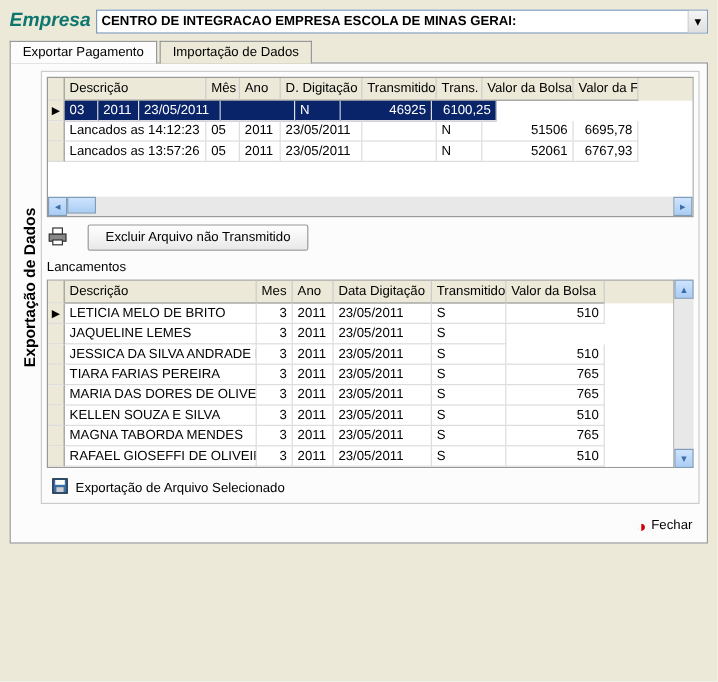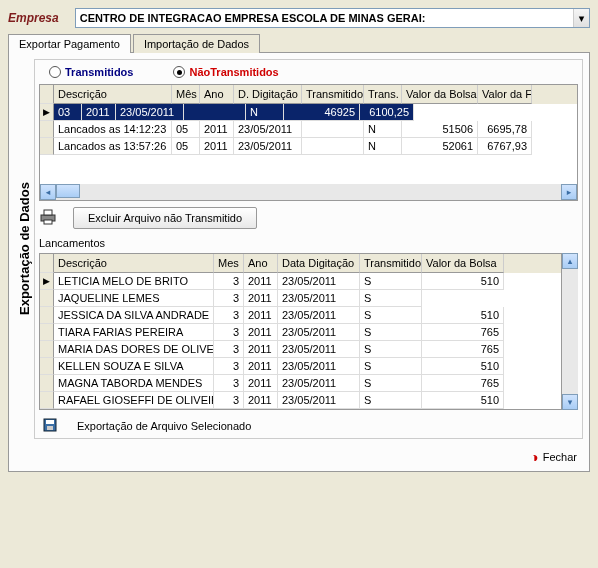--- a/index.html
+++ b/index.html
@@ -1,18 +1,18 @@
 <!DOCTYPE html>
 <html><head>
 <meta charset="utf-8">
 <style>
 * { box-sizing: border-box; font-family: Tahoma, Arial, sans-serif; font-size: 11px; }
 body { margin: 0; padding: 8px; background: #ece9d8; width: 598px; }
 .header-row { display: flex; align-items: center; margin-bottom: 6px; }
-.empresa-label { color: #7f1d1d; font-weight: bold; font-style: italic; font-size: 12px; margin-right: 16px; font-family: Arial; }
+.empresa-label { color: #0f766e; font-weight: bold; font-style: italic; font-size: 16px; margin-right: 4px; font-family: Arial; }
 .empresa-select { flex: 1; border: 1px solid #7f9db9; background: #fff; height: 20px; display: flex; align-items: center; }
 .empresa-select-text { flex: 1; padding: 0 4px; white-space: nowrap; overflow: hidden; font-weight: bold; }
 .empresa-select-btn { width: 16px; height: 18px; background: linear-gradient(#f5f5f5,#e0e0e0); border-left: 1px solid #ccc; display: flex; align-items: center; justify-content: center; }
 .tabs { display: flex; margin-bottom: -1px; }
 .tab { padding: 3px 10px; border: 1px solid #999; background: #ece9d8; border-bottom: none; margin-right: 2px; cursor: pointer; }
 .tab.active { background: #fcfcfc; position: relative; z-index: 2; }
 .tab-panel { border: 1px solid #999; background: #fcfcfc; padding: 6px; }
 .inner-frame { border: 1px solid #ccc; padding: 4px; }
 .sidebar-container { display: flex; }
 .v-label { writing-mode: vertical-rl; transform: rotate(180deg); font-weight: bold; font-size: 13px; color: #000; text-align: center; padding: 6px 2px; }
@@ -36,21 +36,21 @@
 .hscroll-btn { width: 16px; height: 16px; background: linear-gradient(#cfe3fd,#a9cdf5); border: 1px solid #7f9db9; display: flex; align-items: center; justify-content: center; color: #3b6ea5; font-size: 9px; }
 .hscroll-track { flex: 1; background: #e8e8e8; height: 16px; position: relative; }
 .hscroll-thumb { position: absolute; left: 0; top: 0; height: 14px; width: 24px; background: linear-gradient(#cfe3fd,#a9cdf5); border: 1px solid #7f9db9; }
 .vscroll { width: 16px; background: #e8e8e8; display: flex; flex-direction: column; }
 .vscroll-btn { height: 16px; background: linear-gradient(#cfe3fd,#a9cdf5); border: 1px solid #7f9db9; display: flex; align-items: center; justify-content: center; color: #3b6ea5; font-size: 9px; }
 .action-row { display: flex; align-items: center; gap: 16px; margin: 6px 0 8px; }
 .print-icon { font-size: 14px; }
 .btn { border: 1px solid #999; background: linear-gradient(#fff,#e8e8e8); padding: 4px 14px; cursor: pointer; border-radius: 2px; }
 .section-label { margin: 2px 0 4px; }
 .grid2-wrap { display: flex; }
-.footer-row { display: flex; align-items: center; gap: 20px; margin-top: 8px; padding-left: 4px; }
+.footer-row { display: flex; align-items: center; gap: 6px; margin-top: 8px; padding-left: 4px; }
 .save-icon { width: 14px; height: 14px; }
 .close-row { display: flex; justify-content: flex-end; align-items: center; gap: 4px; margin-top: 10px; padding-right: 6px; }
 .close-icon { color: #c00; font-size: 14px; }
 .num { text-align: right; }
 </style>
 </head>
 <body>
 
 <div class="header-row">
   <span class="empresa-label">Empresa</span>
@@ -64,30 +64,20 @@
   <div class="tab active">Exportar Pagamento</div>
   <div class="tab">Importação de Dados</div>
 </div>
 
 <div class="tab-panel">
   <div class="sidebar-container">
     <div class="v-label">Exportação de Dados</div>
     <div class="content">
       <div class="inner-frame">
 
-        <div class="radio-row">
-          <div class="radio-item">
-            <span class="radio-dot"></span>
-            <span class="radio-label blue">Transmitidos</span>
-          </div>
-          <div class="radio-item">
-            <span class="radio-dot checked"></span>
-            <span class="radio-label red">NãoTransmitidos</span>
-          </div>
-        </div>
 
         <div class="grid-container">
           <div class="grid-header">
             <div class="row-indicator"></div>
             <div class="grid-header-cell" style="width:118px">Descrição</div>
             <div class="grid-header-cell" style="width:28px">Mês</div>
             <div class="grid-header-cell" style="width:34px">Ano</div>
             <div class="grid-header-cell" style="width:68px">D. Digitação</div>
             <div class="grid-header-cell" style="width:62px">Transmitido</div>
             <div class="grid-header-cell" style="width:38px">Trans.</div>

